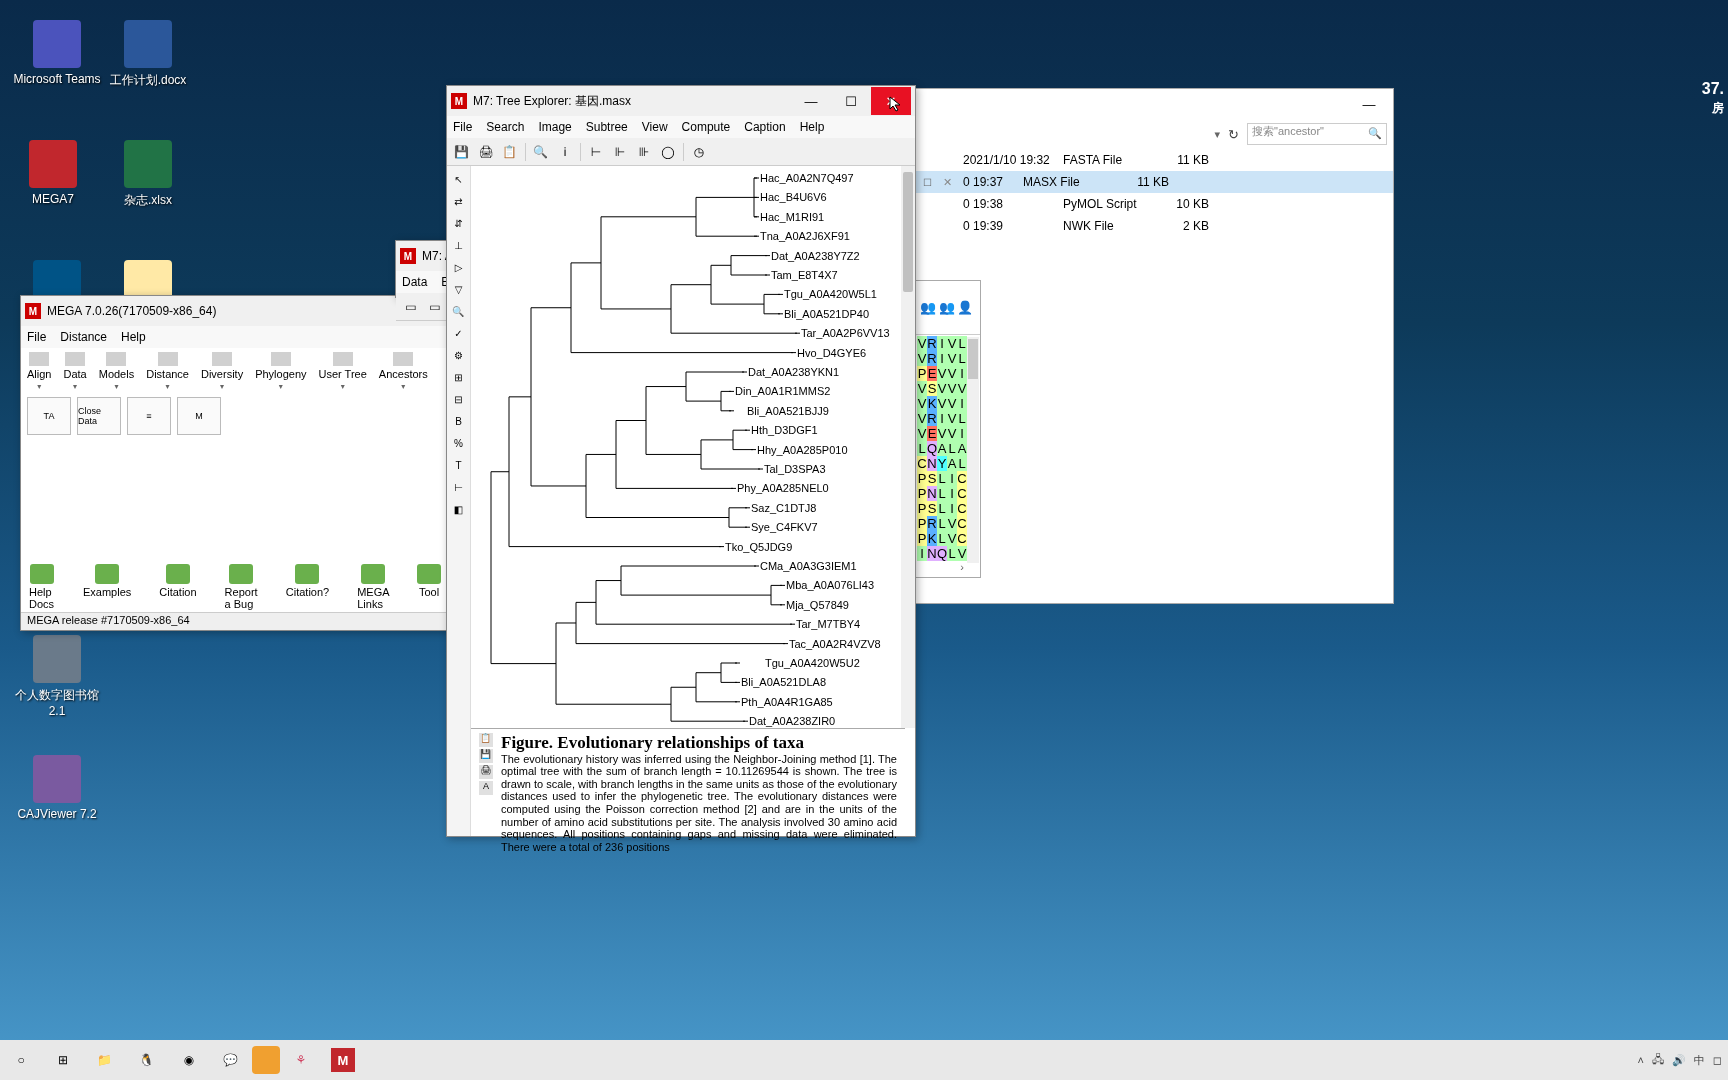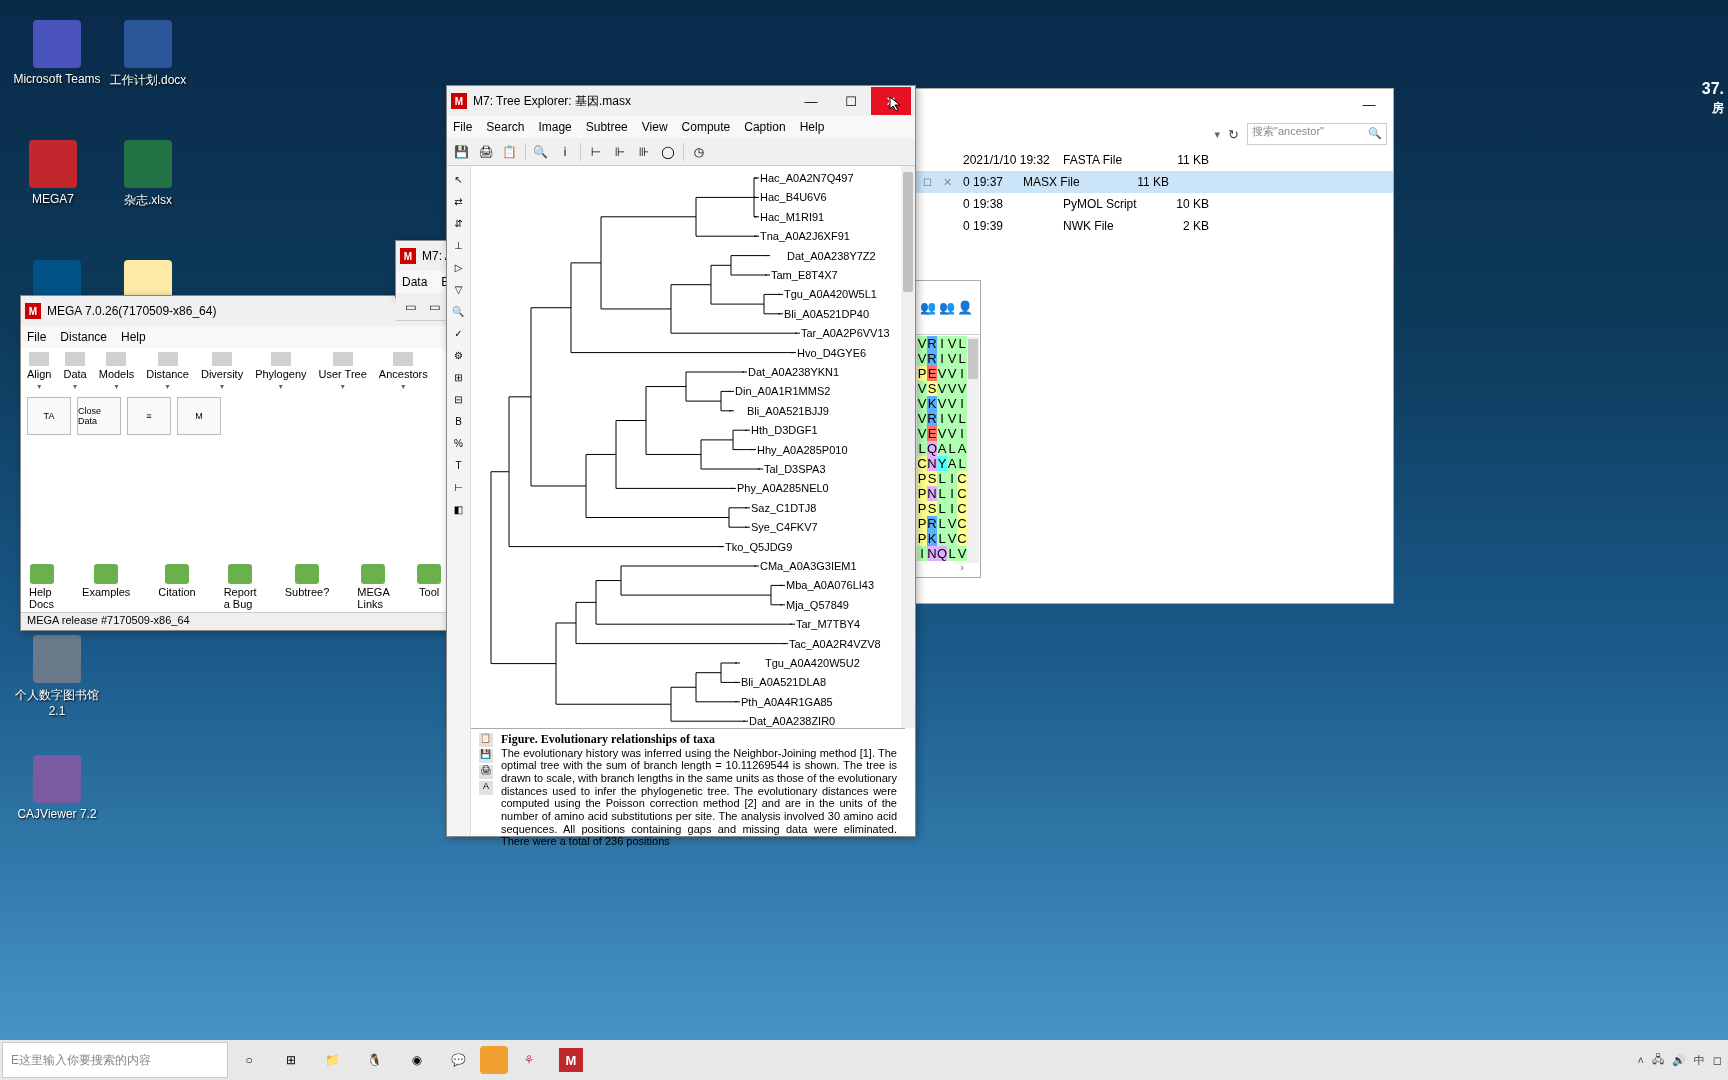--- a/index.html
+++ b/index.html
@@ -38,21 +38,21 @@
 .tree-body { display: flex; height: calc(100% - 30px - 22px - 28px); }
 .vtool { width: 24px; background: #f4f4f4; border-right: 1px solid #ddd; display: flex; flex-direction: column; align-items: center; padding: 4px 0; gap: 4px; }
 .vtool .vb { width: 18px; height: 18px; font-size: 10px; display: flex; align-items: center; justify-content: center; }
 .tree-canvas { flex: 1; position: relative; overflow: hidden; }
 .tree-svg { position: absolute; left: 0; top: 0; }
 .taxon { position: absolute; font-size: 11px; white-space: nowrap; }
 .caption-box { position: absolute; bottom: 0; left: 24px; right: 10px; height: 108px; border-top: 1px solid #aaa; background: #fff; padding: 4px 8px; font-size: 11px; display: flex; }
 .caption-tool { width: 16px; display: flex; flex-direction: column; gap: 2px; margin-right: 6px; }
 .caption-tool .cb { width: 14px; height: 14px; background: #e0e0e0; font-size: 9px; text-align: center; }
 .caption-text { flex: 1; font-family: Tahoma, Arial; text-align: justify; line-height: 1.15; }
-.caption-text .ftitle { font-weight: bold; font-family: "Times New Roman", serif; font-size: 12px; }
+.caption-text .ftitle { font-weight: bold; font-family: "Times New Roman", serif; font-size: 17px; }
 .tree-scrollbar { position: absolute; right: 0; top: 0; bottom: 108px; width: 14px; background: #f0f0f0; }
 .tree-scrollbar .thumb { position: absolute; left: 2px; right: 2px; top: 6px; height: 120px; background: #c0c0c0; border-radius: 2px; }
 
 
 .fe-window { position: absolute; background: #fff; border: 1px solid #aaa; font-size: 12px; }
 .fe-header { height: 28px; border-bottom: 1px solid #ddd; display: flex; align-items: center; padding: 0 8px; gap: 40px; background: #fff; }
 .fe-header span { color: #333; }
 .fe-row { height: 22px; display: flex; align-items: center; padding: 0 8px; gap: 0; }
 .fe-row.sel { background: #cce4f7; }
 .fe-c1 { width: 100px; } .fe-c2 { width: 96px; } .fe-c3 { width: 50px; text-align: right; }
@@ -347,21 +347,21 @@
       <div class="bb">
         <div class="bi"></div>
         <span>Citation</span>
       </div>
       <div class="bb">
         <div class="bi"></div>
         <span>Report a Bug</span>
       </div>
       <div class="bb">
         <div class="bi"></div>
-        <span>Subtree?</span>
+        <span>Citation?</span>
       </div>
       <div class="bb">
         <div class="bi"></div>
         <span>MEGA Links</span>
       </div>
       <div class="bb">
         <div class="bi"></div>
         <span>Tool</span>
       </div>
     </div>
@@ -549,21 +549,21 @@
           <line x1="85" y1="538.2249999999999" x2="200" y2="538.2249999999999" stroke="#000" stroke-width="1"></line>
           <line x1="20" y1="305.728125" x2="38" y2="305.728125" stroke="#000" stroke-width="1"></line>
           <line x1="20" y1="305.728125" x2="20" y2="497.60624999999993" stroke="#000" stroke-width="1"></line>
           <line x1="20" y1="497.60624999999993" x2="85" y2="497.60624999999993" stroke="#000" stroke-width="1"></line>
         </svg>
       <div id="taxa-labels">
           <div class="taxon" style="left: 289px; top: 6px;">Hac_A0A2N7Q497</div>
           <div class="taxon" style="left: 289px; top: 25.4px;">Hac_B4U6V6</div>
           <div class="taxon" style="left: 289px; top: 44.8px;">Hac_M1RI91</div>
           <div class="taxon" style="left: 289px; top: 64.2px;">Tna_A0A2J6XF91</div>
-          <div class="taxon" style="left: 316px; top: 83.6px;">Dat_A0A238Y7Z2</div>
+          <div class="taxon" style="left: 300px; top: 83.6px;">Dat_A0A238Y7Z2</div>
           <div class="taxon" style="left: 300px; top: 103px;">Tam_E8T4X7</div>
           <div class="taxon" style="left: 313px; top: 122.4px;">Tgu_A0A420W5L1</div>
           <div class="taxon" style="left: 313px; top: 141.8px;">Bli_A0A521DP40</div>
           <div class="taxon" style="left: 330px; top: 161.2px;">Tar_A0A2P6VV13</div>
           <div class="taxon" style="left: 326px; top: 180.6px;">Hvo_D4GYE6</div>
           <div class="taxon" style="left: 277px; top: 200px;">Dat_A0A238YKN1</div>
           <div class="taxon" style="left: 264px; top: 219.4px;">Din_A0A1R1MMS2</div>
           <div class="taxon" style="left: 276px; top: 238.8px;">Bli_A0A521BJJ9</div>
           <div class="taxon" style="left: 280px; top: 258.2px;">Hth_D3DGF1</div>
           <div class="taxon" style="left: 286px; top: 277.6px;">Hhy_A0A285P010</div>
@@ -601,21 +601,20 @@
   </div>
 
   <div class="cursor-x" style="left:442px; top:10px;">
     <svg viewBox="0 0 16 16">
         <path d="M1 1 L1 13 L4 10 L7 15 L9 14 L6 9 L11 9 Z" fill="#fff" stroke="#000" stroke-width="1"></path>
       </svg>
   </div>
 </div>
 
 <div class="taskbar">
-  <div class="search">E这里输入你要搜索的内容</div>
   <div class="tb-icon">○</div>
   <div class="tb-icon">⊞</div>
   <div class="tb-icon">📁</div>
   <div class="tb-icon">🐧</div>
   <div class="tb-icon">◉</div>
   <div class="tb-icon">💬</div>
   <div class="tb-icon" style="background:#f0a030;width:28px;height:28px;border-radius:4px"></div>
   <div class="tb-icon" style="color:#d04060">⚘</div>
   <div class="tb-icon">
       <span style="background:#c1272d;color:#fff;width:24px;height:24px;display:flex;align-items:center;justify-content:center;font-weight:bold;font-size:13px">M</span>

